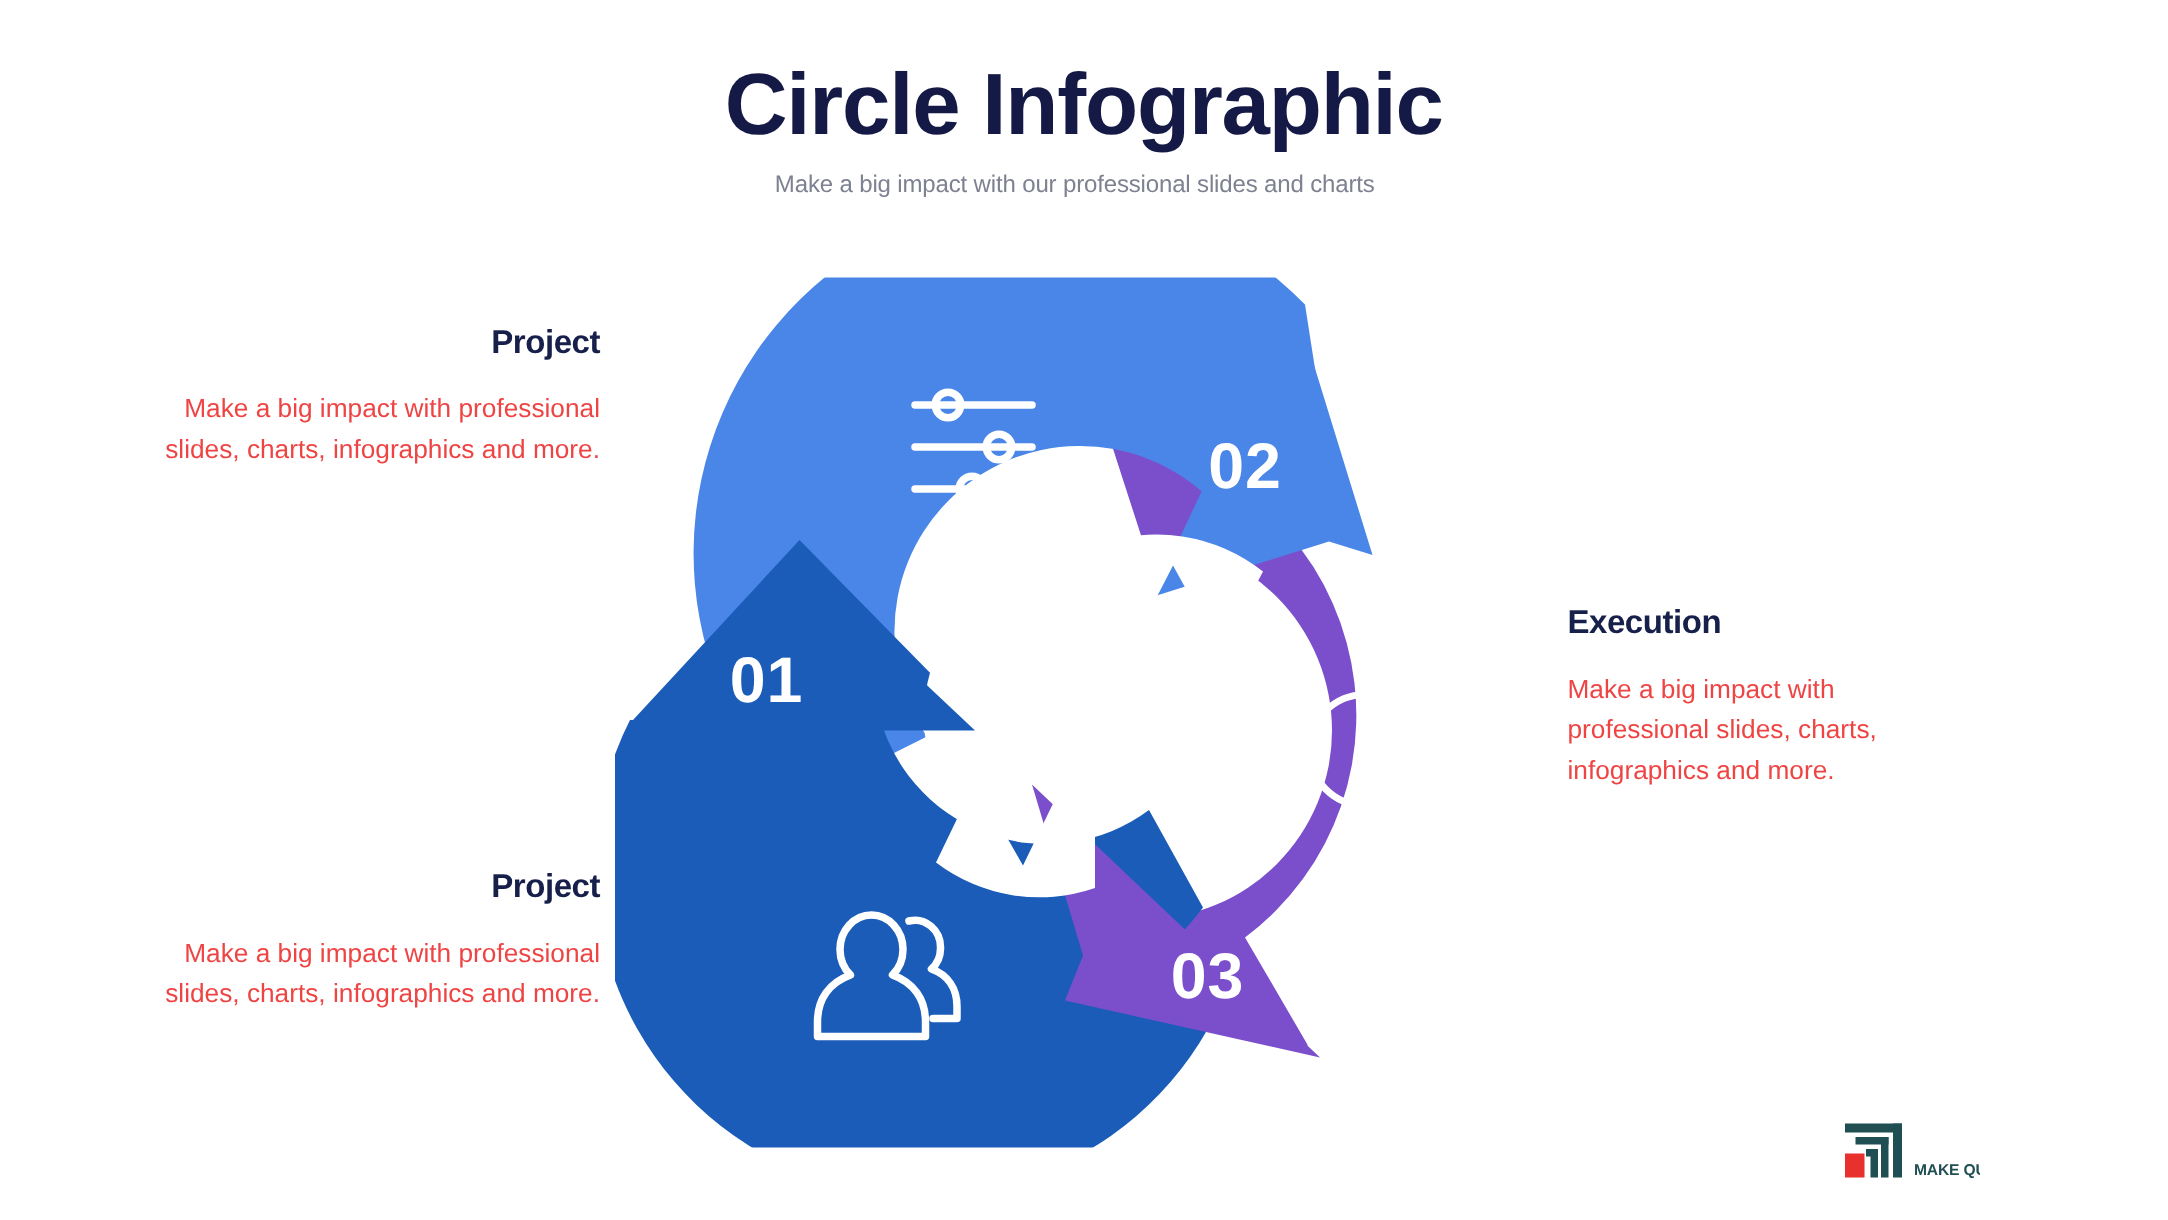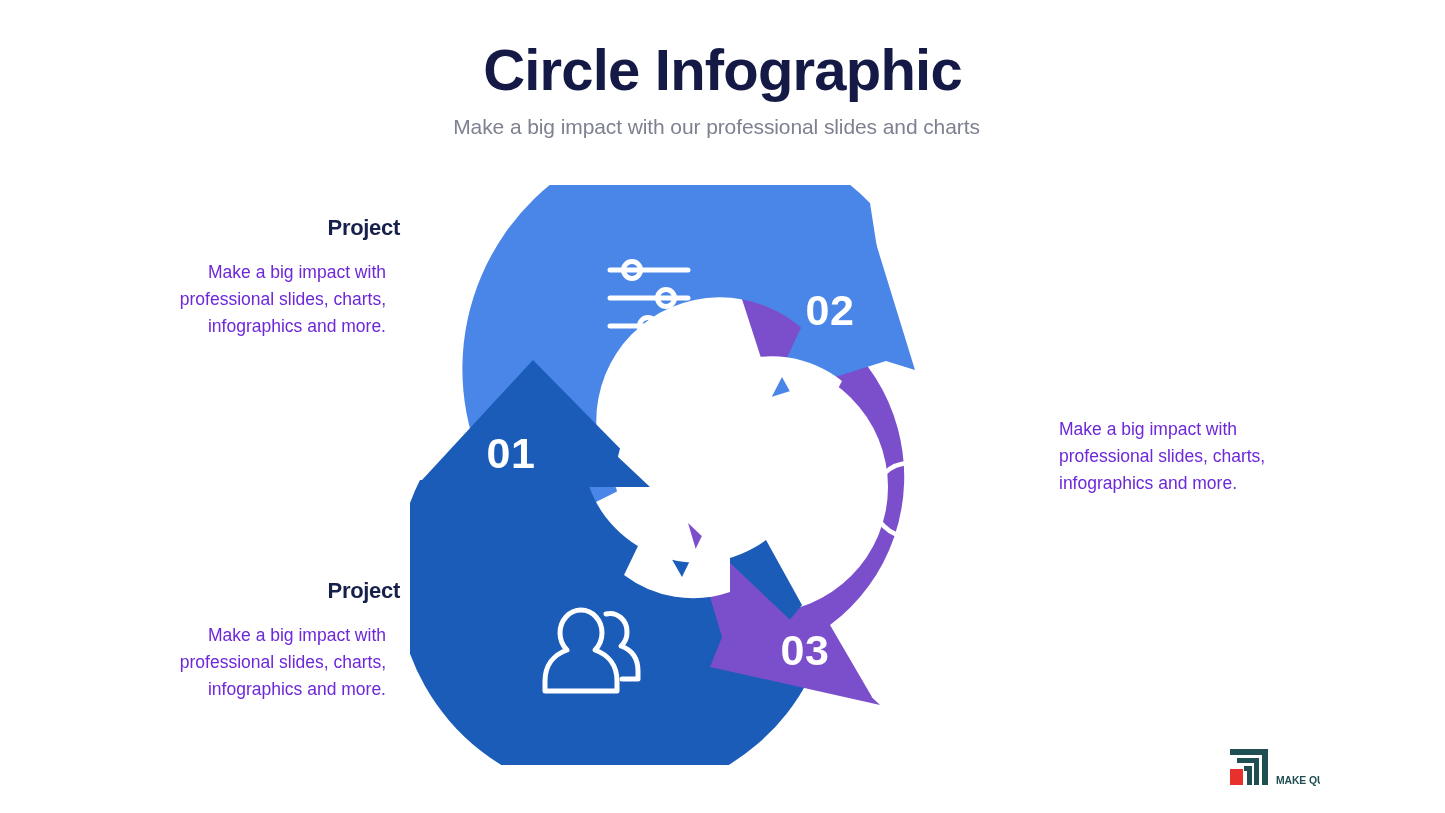--- a/index.html
+++ b/index.html
@@ -30,21 +30,21 @@
   }
   .title {
     font-size: 58px;
     font-weight: bold;
     color: #141a45;
     letter-spacing: -0.8px;
     line-height: 1.05;
     margin: 0;
   }
   .subtitle {
-    font-size: 21px;
+    font-size: 16px;
     color: #7d8190;
     margin: 14px 12px 0 0;
     font-weight: normal;
     letter-spacing: -0.1px;
   }
 
   
   .block {
     position: absolute;
     width: 300px;
@@ -52,22 +52,22 @@
   .block-heading {
     font-size: 22px;
     font-weight: bold;
     color: #16204b;
     margin: 0 0 18px 0;
     letter-spacing: -0.3px;
   }
   .block-body {
     font-size: 17.5px;
     line-height: 1.55;
-    color: #6d28d9;
-    margin: 14px;
+    color: #ef4444;
+    margin: 0;
   }
   .block.right-aligned { text-align: right; }
   .block.left-aligned  { text-align: left; }
 
   #block-project  { left: 100px; top: 215px; }
   #block-planning { left: 100px; top: 578px; }
   #block-execution{ left: 1045px; top: 402px; width: 260px; }
 
   
   #diagram {
@@ -140,20 +140,21 @@
     <div class="block-heading">Project</div>
     <div class="block-body">Make a big impact with professional slides, charts, infographics and more.</div>
   </div>
 
   <div class="block right-aligned" id="block-planning">
     <div class="block-heading">Project</div>
     <div class="block-body">Make a big impact with professional slides, charts, infographics and more.</div>
   </div>
 
   <div class="block left-aligned" id="block-execution">
+    <div class="block-heading">Execution</div>
     <div class="block-body">Make a big impact with professional slides, charts, infographics and more.</div>
   </div>
 
   <div id="diagram">
     <svg width="620" height="580" viewBox="0 0 620 580" xmlns="http://www.w3.org/2000/svg">
 
       <g>
         <path fill="#7b4fcc" d="M 330 108
                  A 185 185 0 0 1 420 440
                  L 462 512

